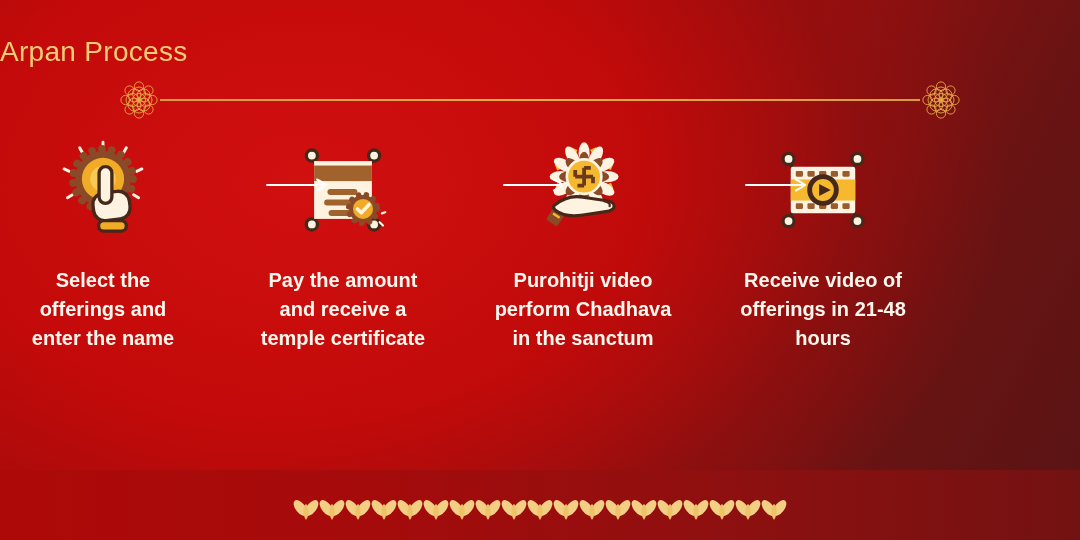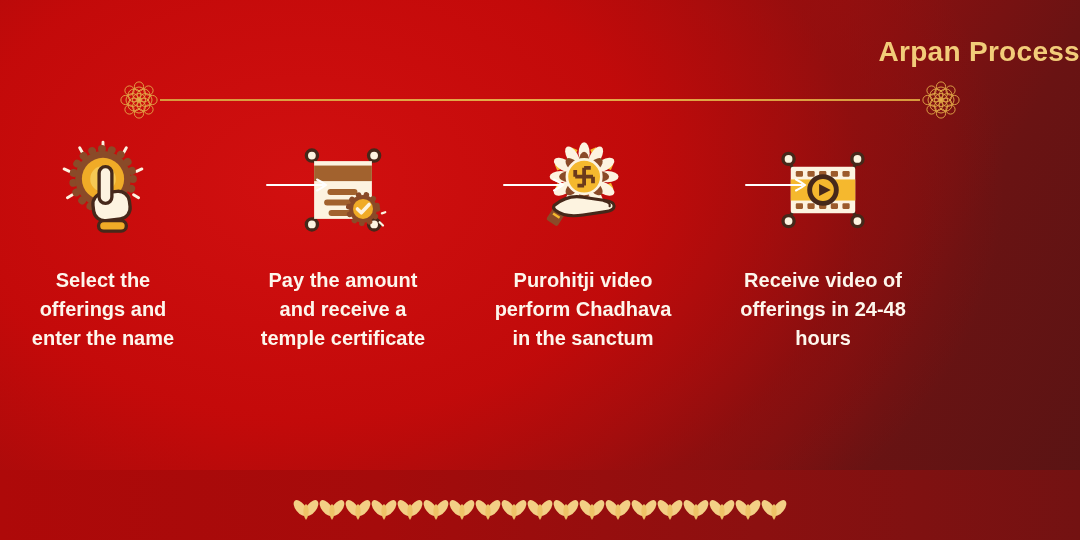--- a/index.html
+++ b/index.html
@@ -17,22 +17,22 @@
 
   
   .footer-band {
     position: absolute; left: 0; bottom: 0;
     width: 1080px; height: 70px;
     background: linear-gradient(90deg, #ae0909 0%, #a50b0b 35%, #8c1010 70%, #731212 100%);
   }
 
   .title {
     position: absolute; top: 36px; left: 0; width: 100%;
-    text-align: right;
-    font-size: 28px; font-weight: 700;
+    text-align: left;
+    font-size: 28px; font-weight: 400;
     color: #f2cc79;
     letter-spacing: .3px;
   }
 
   .divider {
     position: absolute; top: 80px; left: 0; width: 100%;
     height: 40px;
     display: flex; align-items: center;
     padding: 0 118px;
   }
@@ -302,21 +302,21 @@
             <rect x="31" y="57" width="6.5" height="5" rx="1"></rect>
             <rect x="41.5" y="57" width="6.5" height="5" rx="1"></rect>
             <rect x="52" y="57" width="6.5" height="5" rx="1"></rect>
             <rect x="62.5" y="57" width="6.5" height="5" rx="1"></rect>
           </g>
           <circle cx="45" cy="45" r="12" fill="#f5b82e" stroke="#46281a" stroke-width="4.4"></circle>
           <path d="M41.5,39.5 L41.5,50.5 L52,45 Z" fill="#46281a"></path>
         </svg>
       </div>
       <div class="caption">Receive video of
-offerings in 24-48
+offerings in 21-48
 hours</div>
     </div>
 
   </div>
 
   <svg class="arrow arrow-1" viewBox="0 0 64 16">
     <path d="M2,8 H58" stroke="#ffffff" stroke-width="2" stroke-linecap="round"></path>
     <path d="M52,2.5 Q58,5.5 61,8 Q58,10.5 52,13.5" stroke="#ffffff" stroke-width="2" fill="none" stroke-linecap="round"></path>
   </svg>
   <svg class="arrow arrow-2" viewBox="0 0 64 16">

